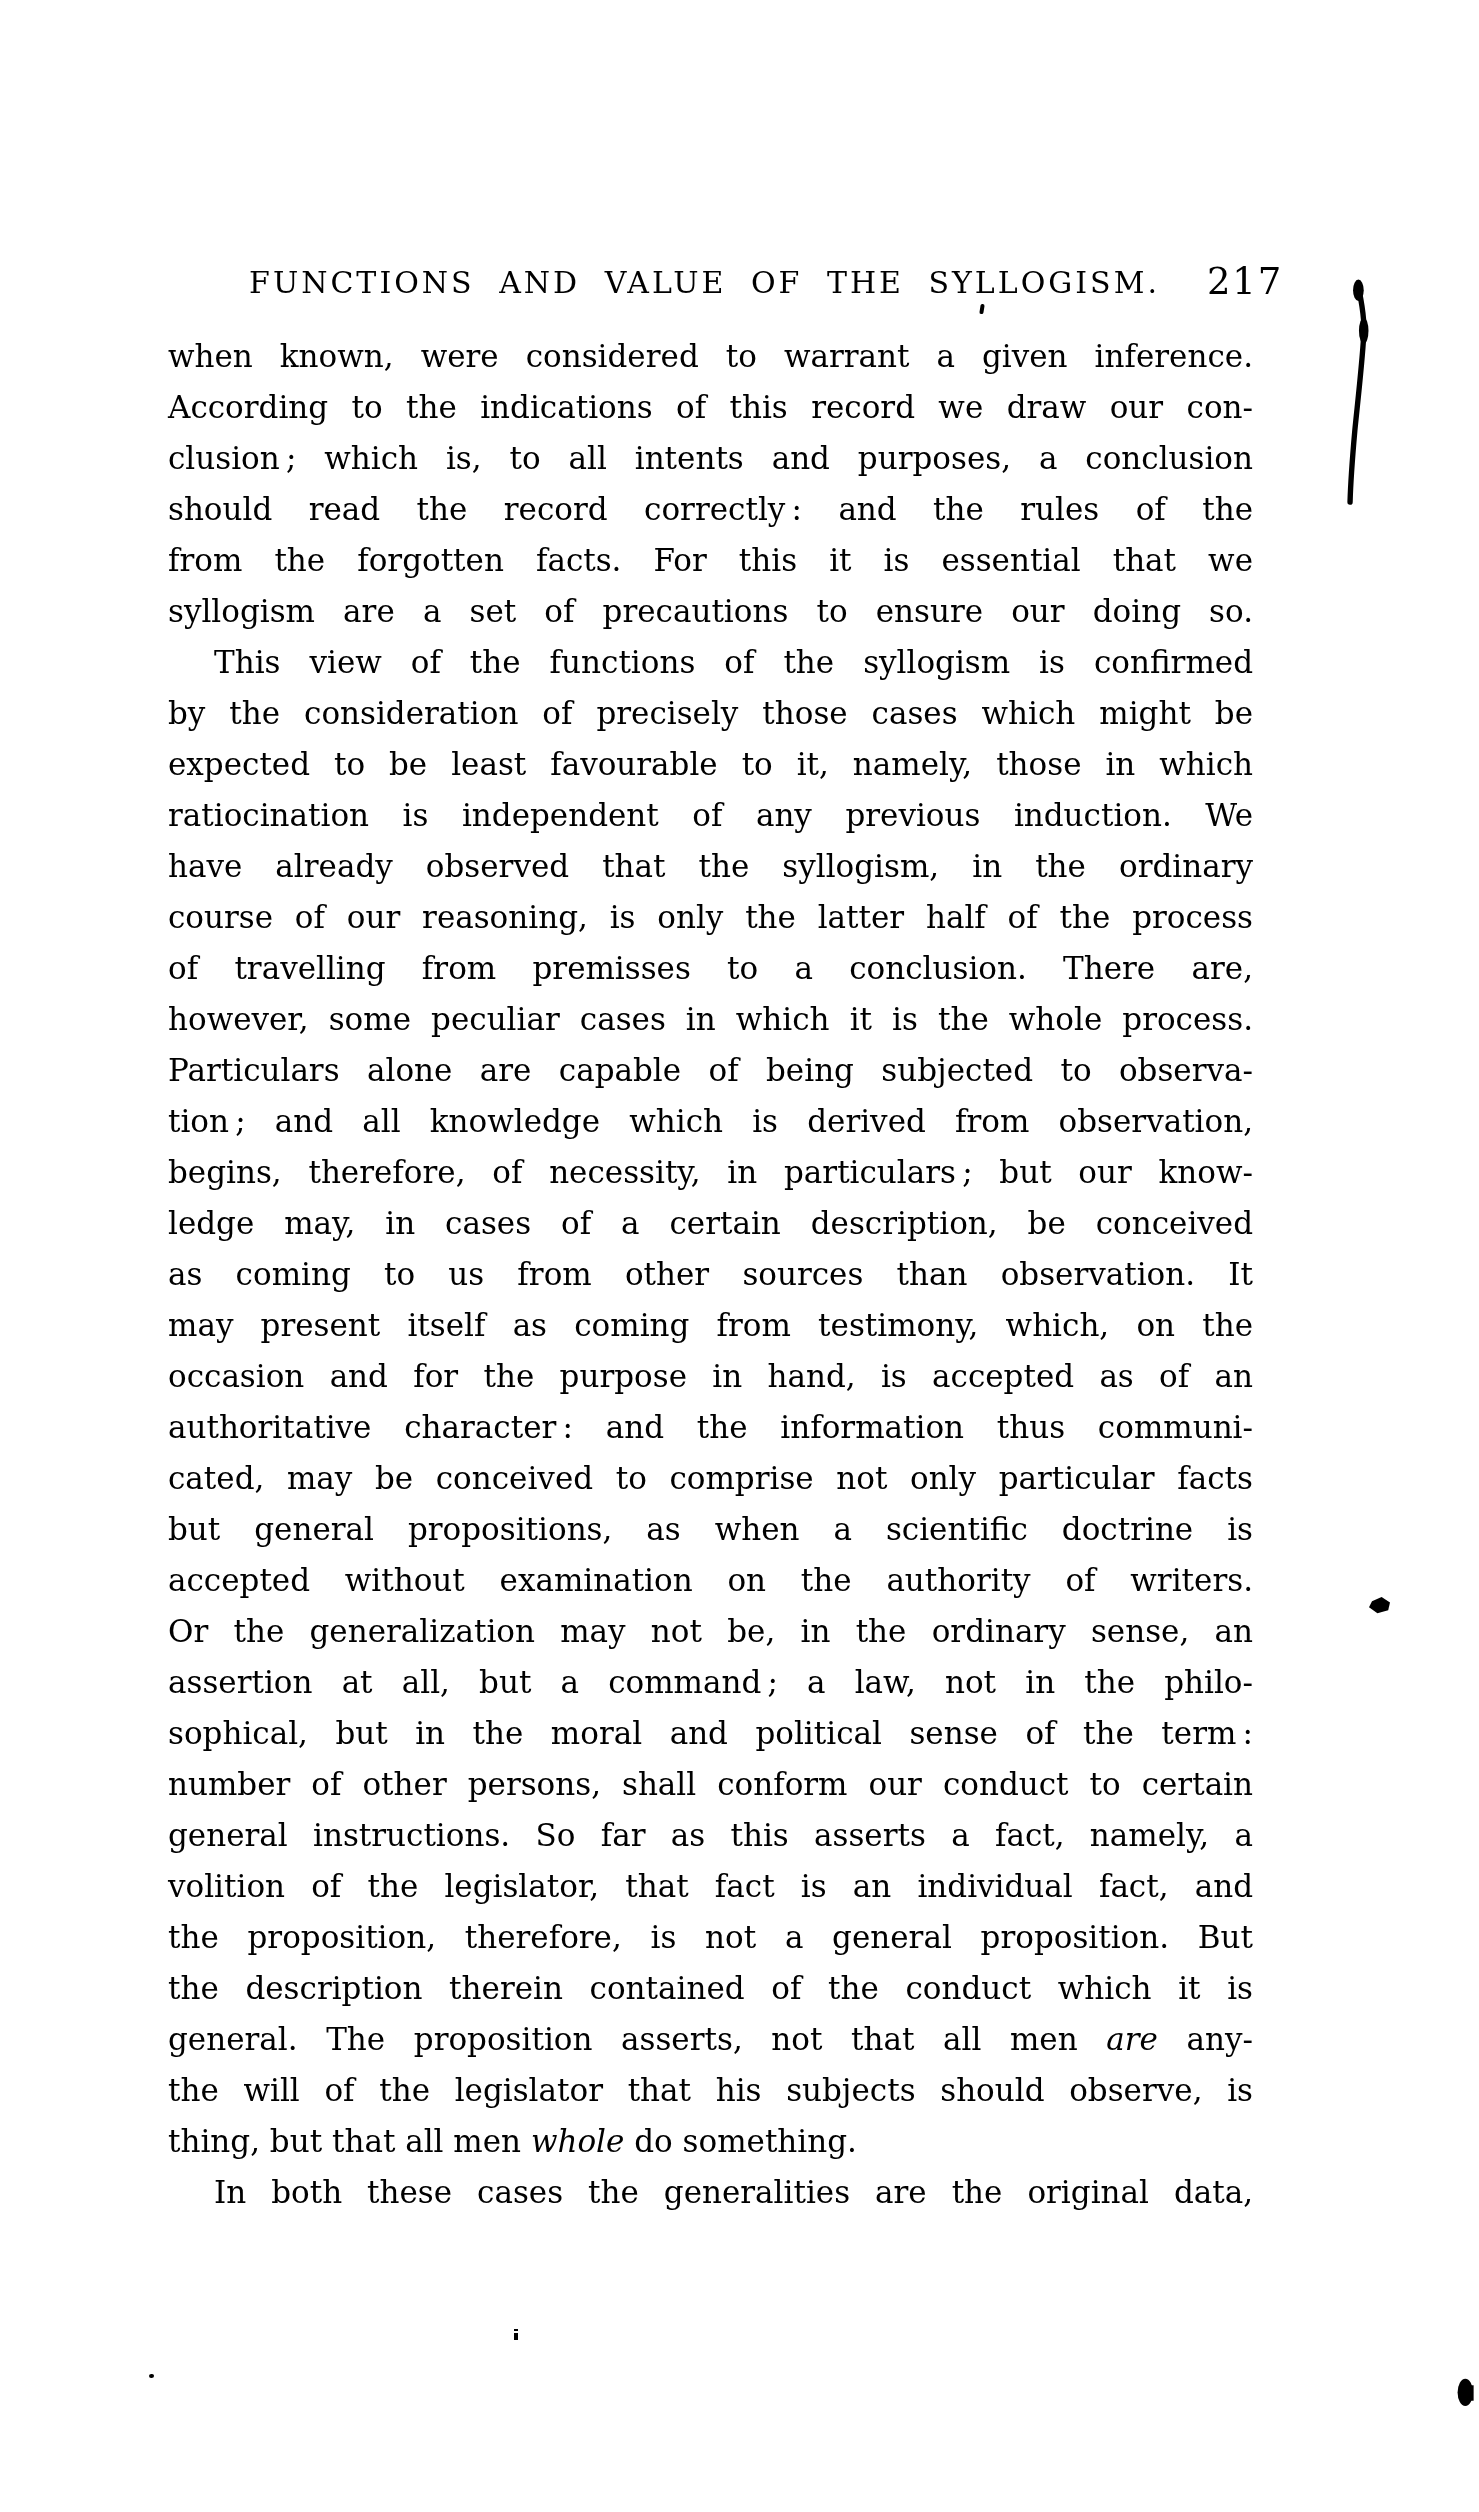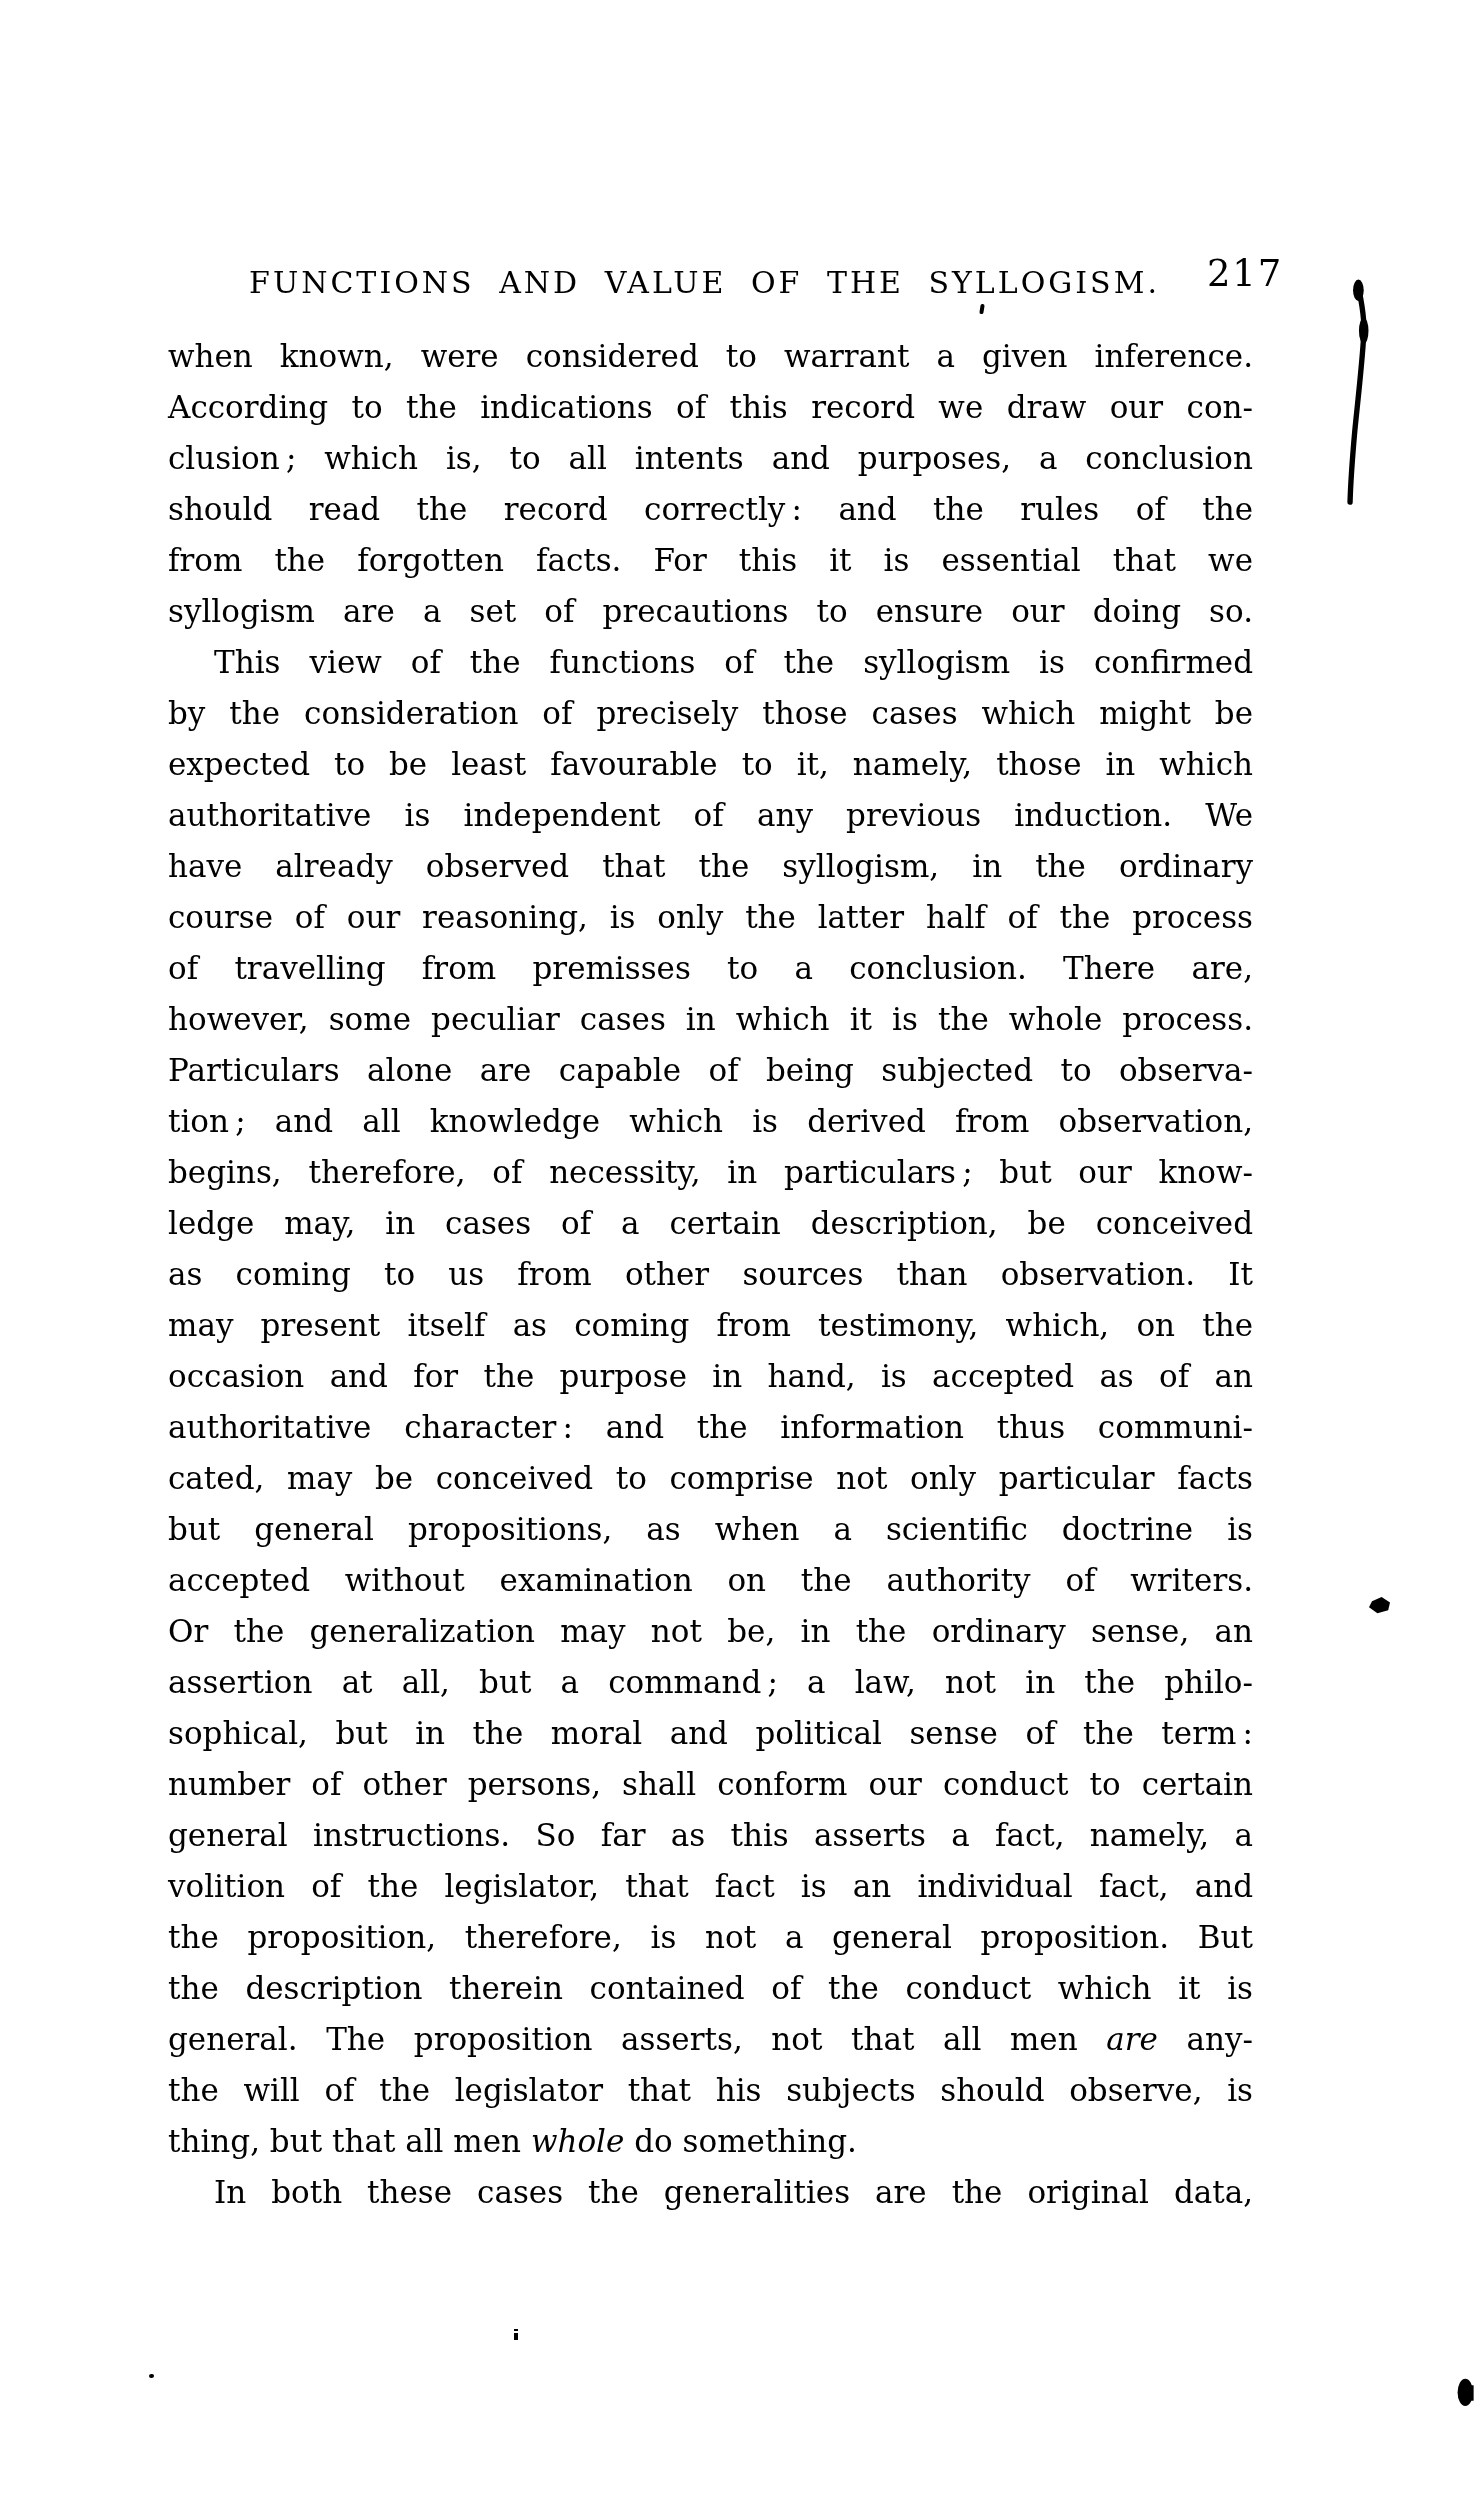--- a/index.html
+++ b/index.html
@@ -16,21 +16,21 @@
     padding-left: 28px;
   }
   .running-head {
     position: absolute; left: 156px; top: 265px; width: 1097px;
     text-align: center;
     font-size: 30px; letter-spacing: 3px; word-spacing: 12px;
     white-space: nowrap;
     color: #000000;
   }
   .page-number {
-    position: absolute; top: 252px; right: 225px;
+    position: absolute; top: 260px; right: 225px;
     font-size: 37px; letter-spacing: 1.8px;
     color: #000000;
   }
   .text-block {
     position: absolute; left: 156px; top: 331px; width: 1097px;
     font-size: 31px; line-height: 51px;
     color: #000000;
   }
   .line {
     text-align: justify;
@@ -71,21 +71,21 @@
   <div class="text-block">
       <div class="line"><span>when known, were considered to warrant a given inference.</span></div>
       <div class="line"><span>According to the indications of this record we draw our con-</span></div>
       <div class="line"><span>clusion ; which is, to all intents and purposes, a conclusion</span></div>
       <div class="line"><span>should read the record correctly : and the rules of the</span></div>
       <div class="line"><span>from the forgotten facts. For this it is essential that we</span></div>
       <div class="line"><span>syllogism are a set of precautions to ensure our doing so.</span></div>
       <div class="line ind"><span>This view of the functions of the syllogism is confirmed</span></div>
       <div class="line"><span>by the consideration of precisely those cases which might be</span></div>
       <div class="line"><span>expected to be least favourable to it, namely, those in which</span></div>
-      <div class="line"><span>authoritative is independent of any previous induction. We</span></div>
+      <div class="line"><span>ratiocination is independent of any previous induction. We</span></div>
       <div class="line"><span>have already observed that the syllogism, in the ordinary</span></div>
       <div class="line"><span>course of our reasoning, is only the latter half of the process</span></div>
       <div class="line"><span>of travelling from premisses to a conclusion. There are,</span></div>
       <div class="line"><span>however, some peculiar cases in which it is the whole process.</span></div>
       <div class="line"><span>Particulars alone are capable of being subjected to observa-</span></div>
       <div class="line"><span>tion ; and all knowledge which is derived from observation,</span></div>
       <div class="line"><span>begins, therefore, of necessity, in particulars ; but our know-</span></div>
       <div class="line"><span>ledge may, in cases of a certain description, be conceived</span></div>
       <div class="line"><span>as coming to us from other sources than observation. It</span></div>
       <div class="line"><span>may present itself as coming from testimony, which, on the</span></div>

